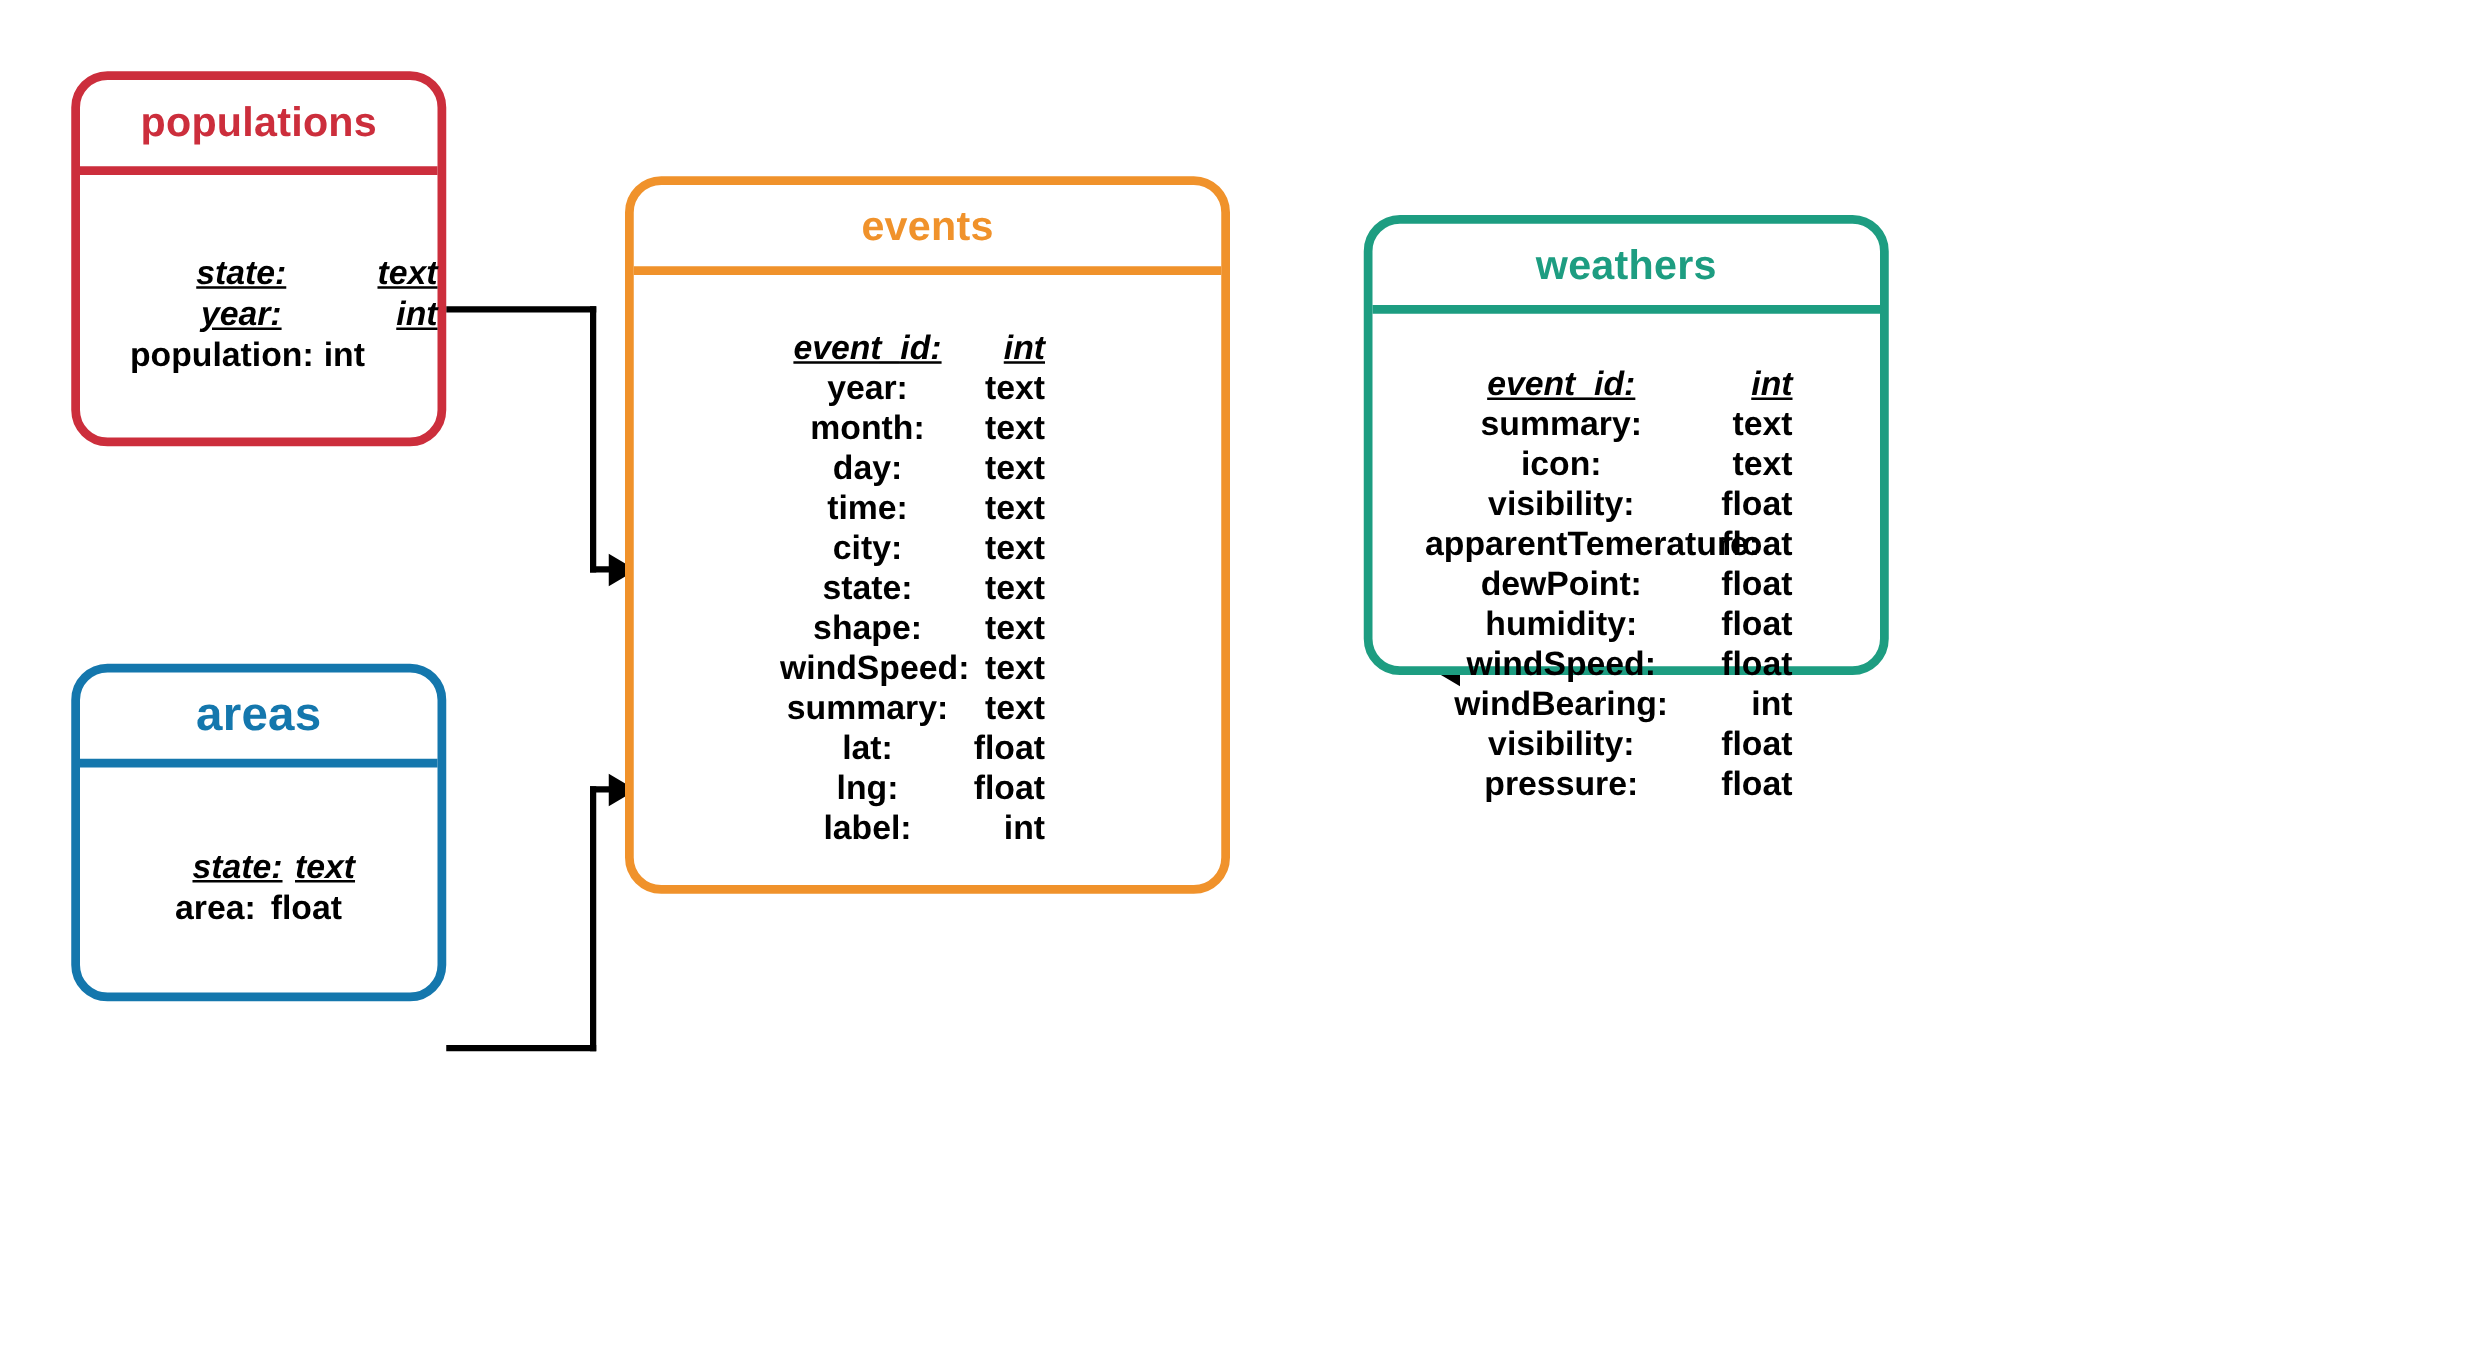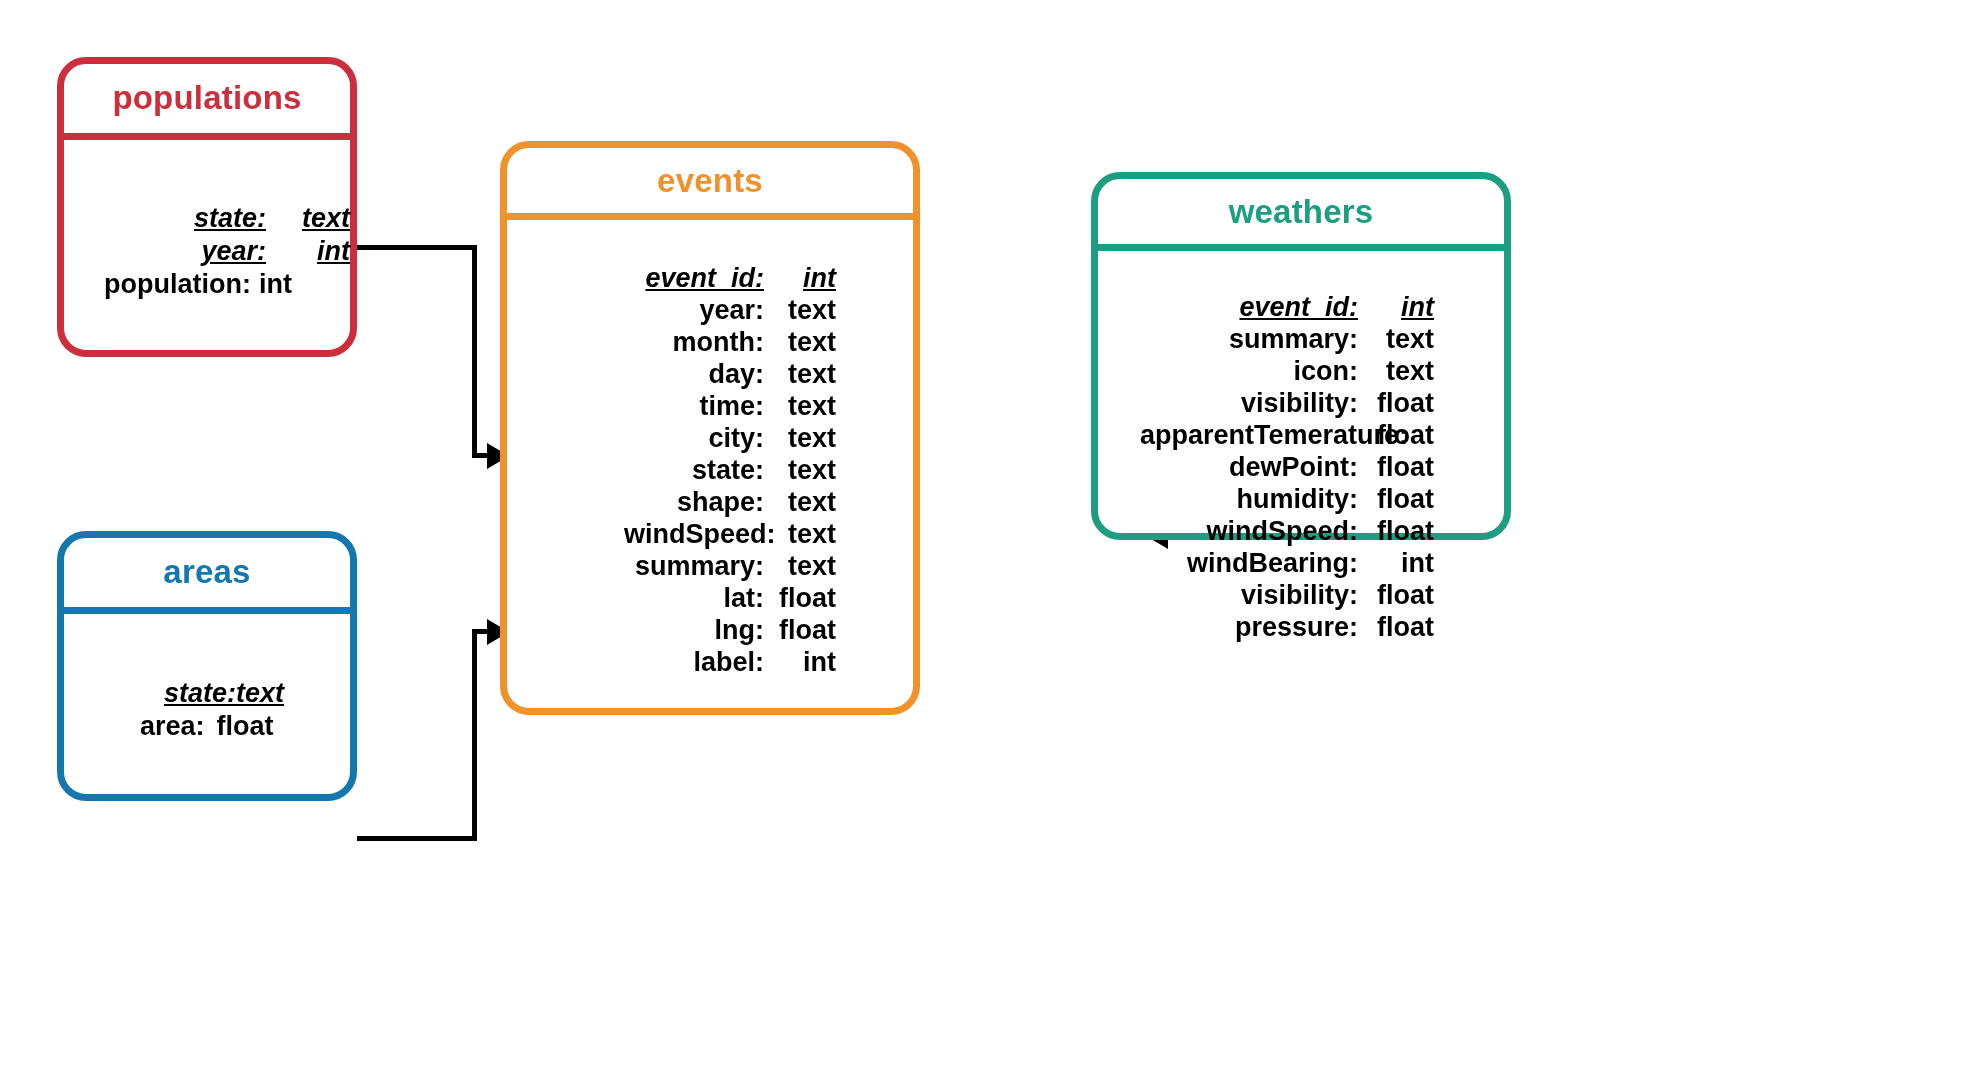--- a/index.html
+++ b/index.html
@@ -38,21 +38,21 @@
   .fields {
     padding-top: 6px;
   }
   .field-row {
     display: flex;
     align-items: baseline;
     color: #000000;
     font-weight: bold;
     white-space: nowrap;
   }
-  .field-name { text-align: right; }
+  .field-name { text-align: center; }
   .field-type { text-align: right; }
   .pk .field-name, .pk .field-type {
     font-style: italic;
     text-decoration: underline;
     text-underline-offset: 2px;
   }
 
   
   #populations {
     left: 57px;  top: 57px;
@@ -72,34 +72,34 @@
   #populations .field-type { width: 84px; }
 
   
   #areas {
     left: 57px; top: 531px;
     width: 300px; height: 270px;
     border-color: #1477ad;
   }
   #areas .entity-title {
     color: #1477ad;
-    font-size: 33px;
+    font-size: 38px;
     line-height: 62px;
     margin-top: 3px;
   }
   #areas .title-rule { background: #1477ad; margin-top: 4px; }
   #areas .fields { padding-top: 63px; }
   #areas .field-row { font-size: 27px; line-height: 33px; }
   #areas .field-name { width: 92px; padding-left: 80px; }
   #areas .field-type { width: 70px; text-align: left; }
 
   
   #events {
     left: 500px; top: 141px;
-    width: 420px; height: 574px;
+    width: 484px; height: 574px;
     border-color: #f0922b;
   }
   #events .entity-title {
     color: #f0922b;
     font-size: 33px;
     line-height: 60px;
     margin-top: 3px;
   }
   #events .title-rule { background: #f0922b; margin-top: 2px; }
   #events .fields { padding-top: 42px; }

